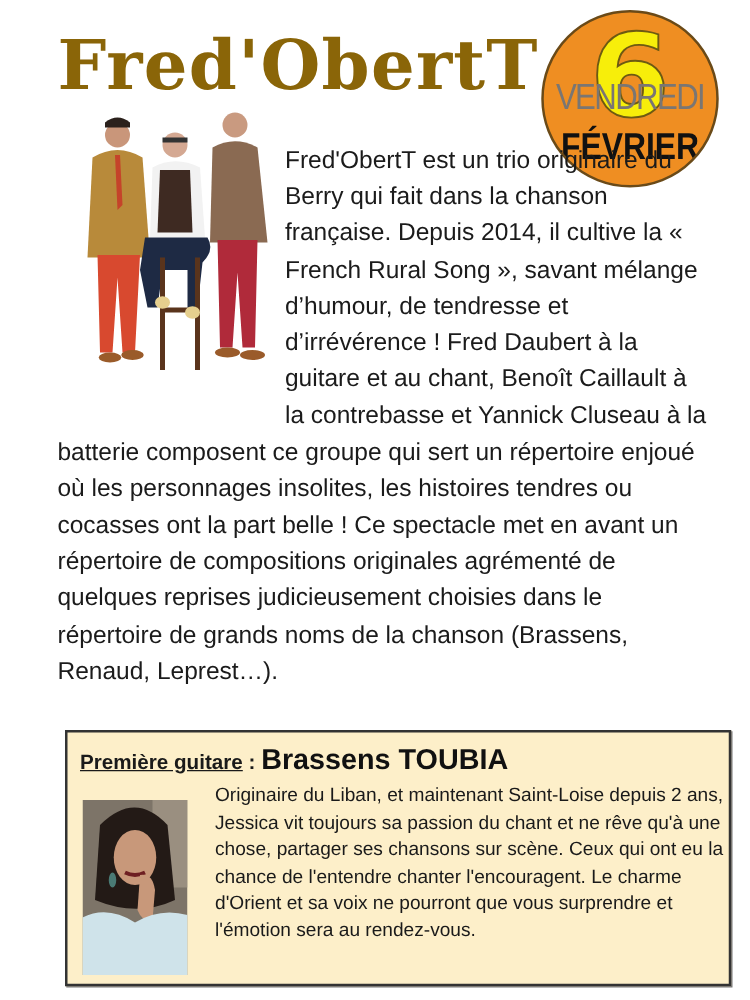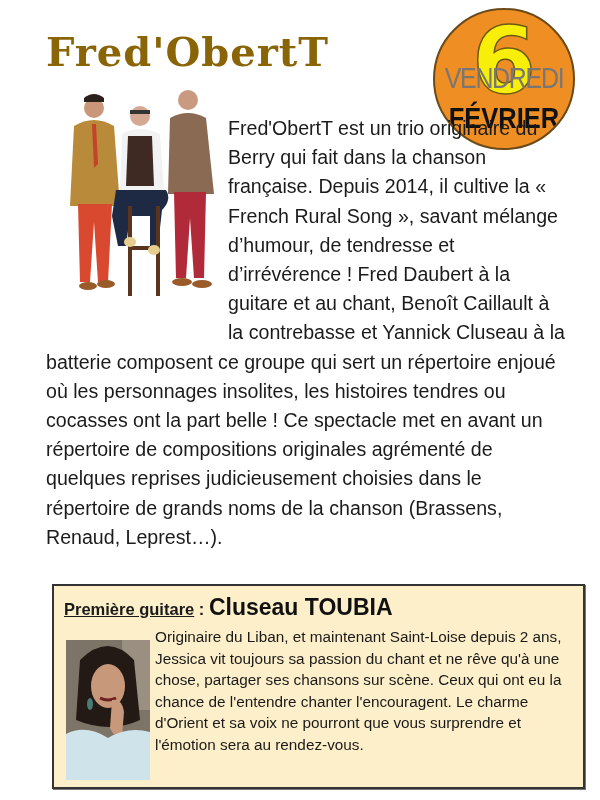--- a/index.html
+++ b/index.html
@@ -3,21 +3,21 @@
 <meta charset="utf-8">
 <style>
   html, body { margin: 0; padding: 0; }
   body {
     width: 600px; height: 800px; background: #ffffff; position: relative; overflow: hidden;
     font-family: "Liberation Sans", sans-serif; color: #1a1a1a;
   }
   .title {
     position: absolute; left: 46px; top: 22px;
     font-family: "DejaVu Serif", serif; font-weight: bold;
-    font-size: 40px; line-height: 60px; color: #8a6508; letter-spacing: 1px;
+    font-size: 55px; line-height: 60px; color: #8a6508; letter-spacing: 1px;
     margin: 0;
   }
   .badge {
     position: absolute; left: 433px; top: 8px; width: 138px; height: 138px;
     border-radius: 50%; background: #ef8e22; border: 2px solid #6a4a18;
     overflow: hidden;
   }
   .badge .six {
     position: absolute; left: 0; right: 0; top: 2px; text-align: center;
     font-family: "DejaVu Sans", sans-serif; font-weight: bold;
@@ -59,21 +59,21 @@
     font-weight: bold; font-size: 16.5px; text-decoration: underline; color: #1a1a1a;
   }
   .opening .sep { font-weight: bold; font-size: 16.5px; }
   .opening .artist {
     font-weight: bold; font-size: 23px; color: #111;
   }
   .opening .portrait {
     position: absolute; left: 12px; top: 54px; width: 84px; height: 140px;
   }
   .opening .bio {
-    position: absolute; left: 101px; top: 40px; width: 408px;
+    position: absolute; left: 118px; top: 40px; width: 408px;
     font-size: 15.3px; line-height: 21.6px; color: #1a1a1a; margin: 0;
   }
 </style>
 </head>
 <body>
 
 <h1 class="title">Fred'ObertT</h1>
 
 <div class="badge">
   <div class="six">6</div>
@@ -109,21 +109,21 @@
   <ellipse cx="136" cy="198" rx="10" ry="4" fill="#9a5b2a"></ellipse>
 </svg>
 
 <div class="intro">
   <div class="floatbox"></div>
   <p>Fred'ObertT est un trio originaire du Berry qui fait dans la chanson française. Depuis 2014, il cultive la « French Rural Song », savant mélange d’humour, de tendresse et d’irrévérence ! Fred Daubert à la guitare et au chant, Benoît Caillault à la contrebasse et Yannick Cluseau à la batterie composent ce groupe qui sert un répertoire enjoué où les personnages insolites, les histoires tendres ou cocasses ont la part belle ! Ce spectacle met en avant un répertoire de compositions originales agrémenté de quelques reprises judicieusement choisies dans le répertoire de grands noms de la chanson (Brassens, Renaud, Leprest…).</p>
 </div>
 
 <div class="opening">
   <div class="heading">
-    <span class="label">Première guitare</span><span class="sep"> : </span><span class="artist">Cluseau TOUBIA</span>
+    <span class="label">Première guitare</span><span class="sep"> : </span><span class="artist">Brassens TOUBIA</span>
   </div>
   <svg class="portrait" viewBox="0 0 84 140">
     <rect width="84" height="140" fill="#7d7468"></rect>
     <rect x="56" y="0" width="28" height="70" fill="#9a8f80"></rect>
     <path d="M14 20 q28 -28 54 0 l6 60 q-30 14 -64 0z" fill="#231a16"></path>
     <ellipse cx="42" cy="46" rx="17" ry="22" fill="#c8987a"></ellipse>
     <path d="M34 58 q8 4 16 0" stroke="#6e1f22" stroke-width="3" fill="none"></path>
     <ellipse cx="24" cy="64" rx="3" ry="6" fill="#4a7a74"></ellipse>
     <path d="M46 60 q10 -2 12 12 l-2 24 q-8 2 -12 -8z" fill="#c8987a"></path>
     <path d="M0 94 q20 -10 42 4 q20 -12 42 -6 v48 h-84z" fill="#cfe3ea"></path>

